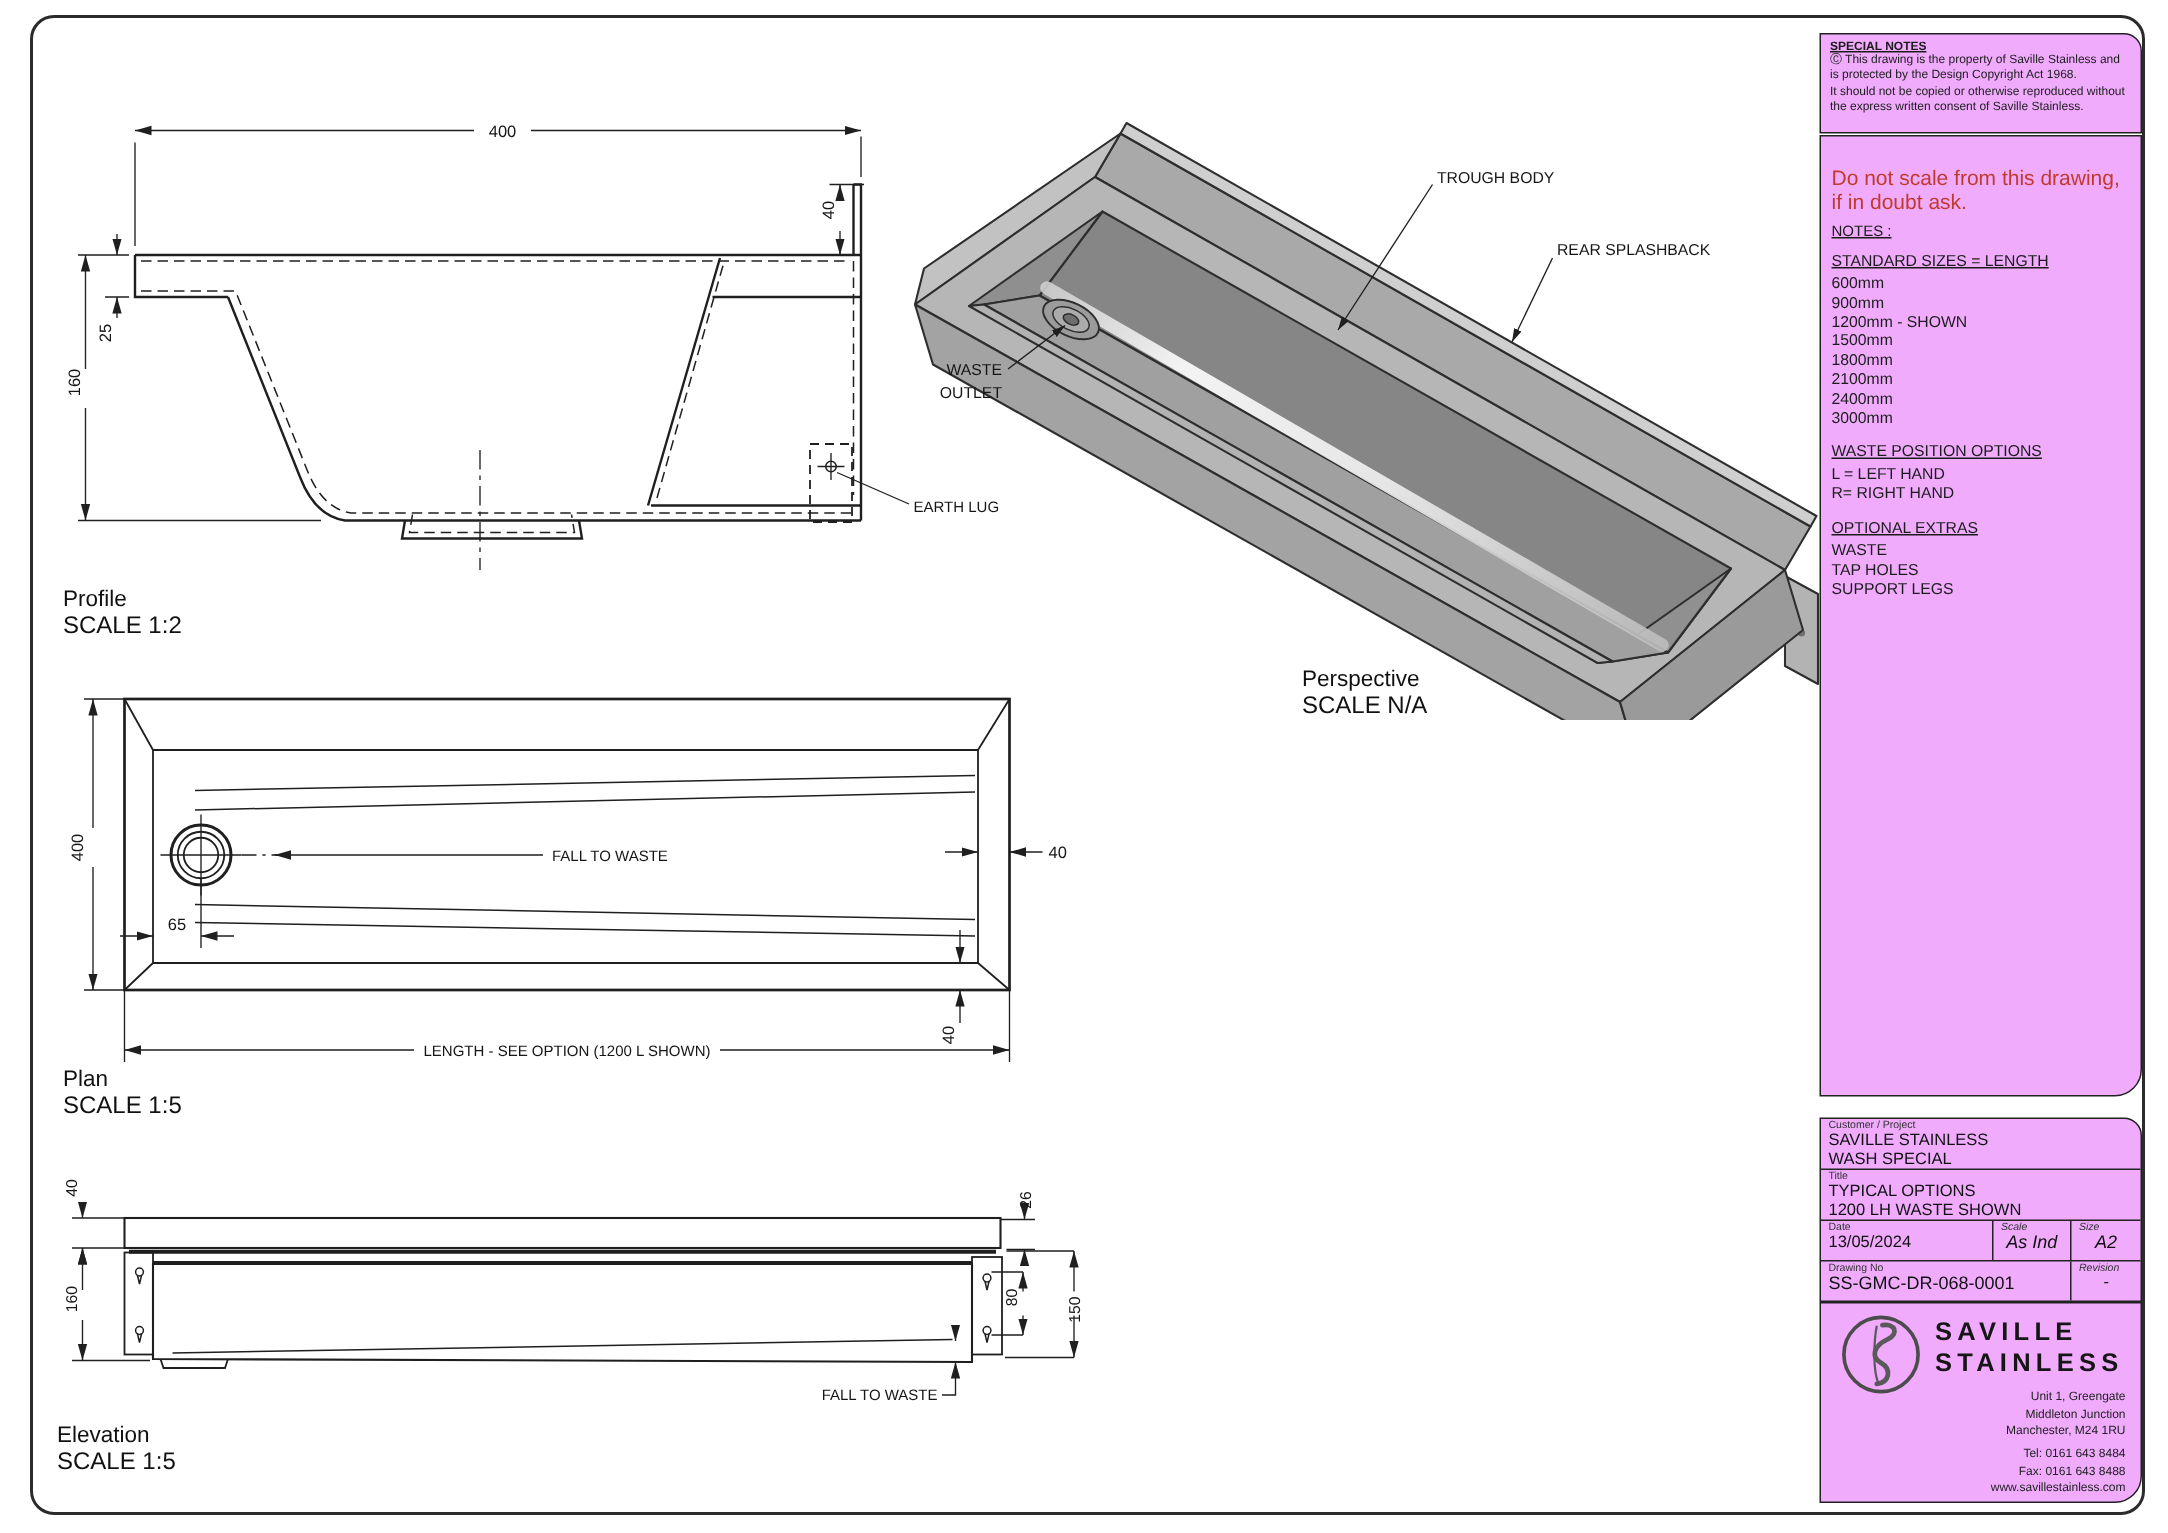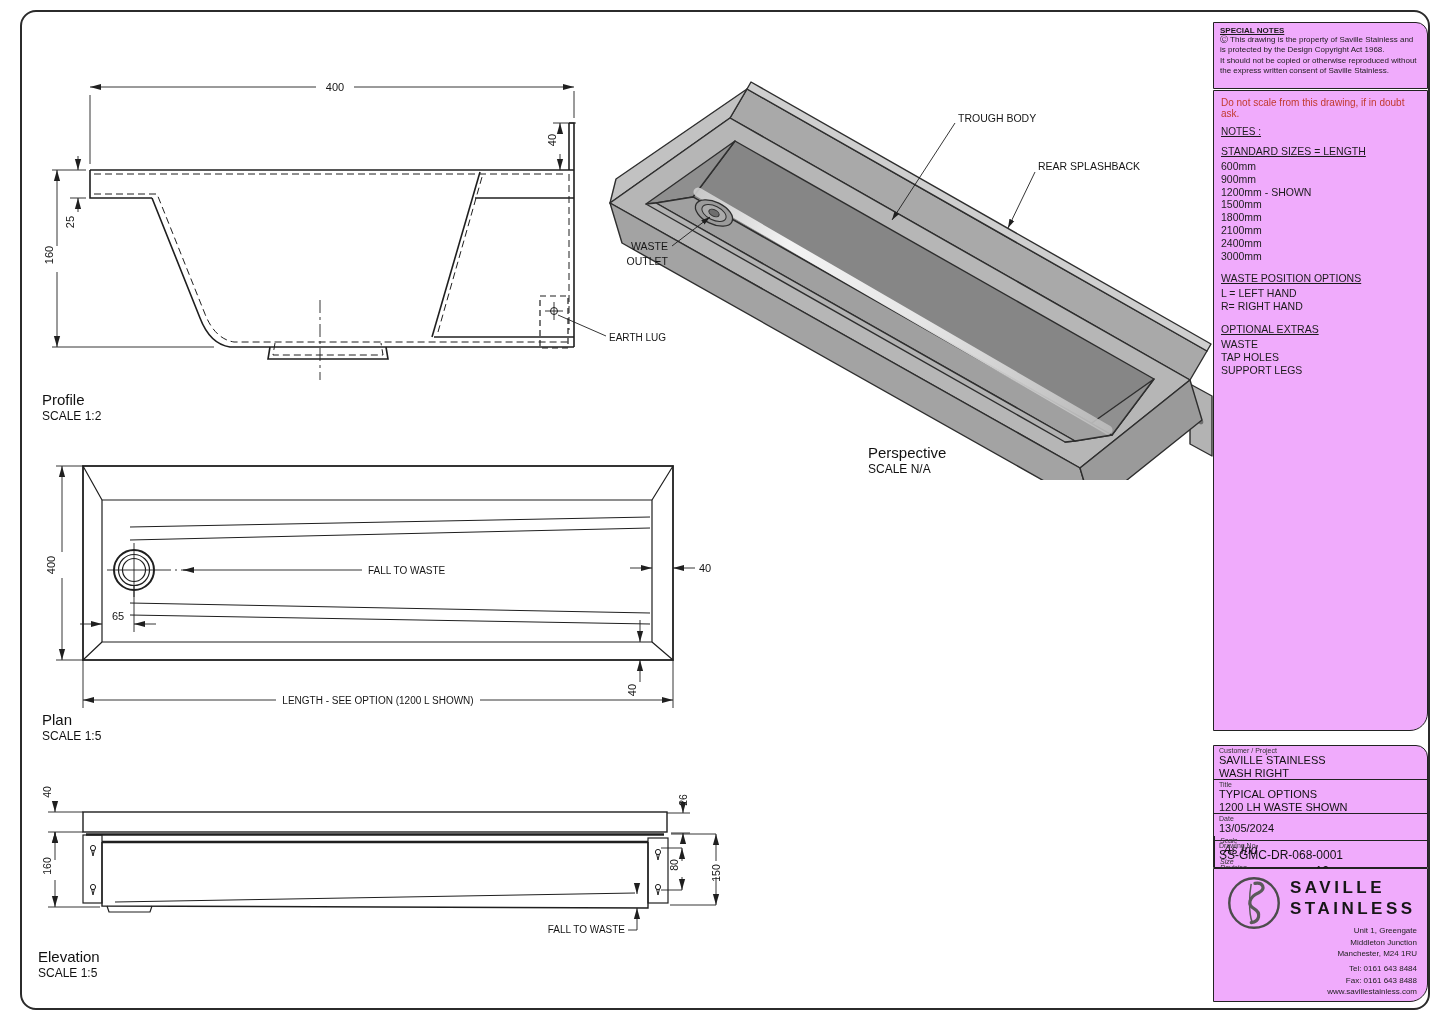--- a/index.html
+++ b/index.html
@@ -2,39 +2,39 @@
 <html><head>
 <meta charset="utf-8">
 <style>
   html,body{margin:0;padding:0;background:#ffffff;}
   .sheet{position:relative;width:1445px;height:1022px;background:#ffffff;
          font-family:"Liberation Sans",sans-serif;color:#1c1c1c;overflow:hidden;}
   .frame{position:absolute;left:20px;top:10px;width:1406px;height:996px;
          border:2px solid #2b2b2b;border-radius:16px;}
   .abs{position:absolute;}
   .view-title{font-size:15px;color:#111;}
-  .view-scale{font-size:12px;color:#111;}
+  .view-scale{font-size:16px;color:#111;}
   
   .panel-box{position:absolute;left:1213px;width:215px;border:1.5px solid #222;
              background:#f0abfc;box-sizing:border-box;}
   .sn-box{top:22px;height:67px;border-radius:0 12px 0 0;padding:3px 6px;}
   .sn-title{font-size:8px;font-weight:bold;text-decoration:underline;}
   .sn-line{font-size:8px;line-height:10.3px;}
   .notes-box{top:90px;height:641px;border-radius:0 0 18px 0;padding:5px 7px;}
-  .warn{font-size:10px;margin:1px 0 7px 0;}
+  .warn{font-size:14px;margin:14px 0 7px 0;}
   .nheading{font-size:10px;text-decoration:underline;margin-bottom:8px;}
   .sheading{font-size:10.5px;text-decoration:underline;margin-bottom:3px;}
   .nitem{font-size:10.5px;line-height:12.8px;}
   .nsection{margin-top:10px;}
   
   .tb-box{top:745px;height:123px;border-radius:0 12px 0 0;}
   .tb-row{box-sizing:border-box;border-bottom:1.2px solid #222;padding:1px 5px;}
   .tb-label{font-size:7px;color:#333;}
   .tb-val{font-size:11px;color:#111;line-height:12.5px;}
-  .tb-cells{display:flex;flex-direction:column;}
+  .tb-cells{display:flex;}
   .tb-cell{box-sizing:border-box;padding:1px 5px;}
   .tb-cell + .tb-cell{border-left:1.2px solid #222;font-style:italic;}
   .tb-big{font-size:12px;}
   
   .logo-box{top:868px;height:134px;border-radius:0 0 18px 0;}
   .logo-circle{position:absolute;left:12px;top:6px;width:56px;height:56px;}
   .logo-name{position:absolute;left:76px;top:8px;font-size:17px;font-weight:bold;
              letter-spacing:3.5px;color:#161616;line-height:21px;white-space:nowrap;}
   .logo-addr{position:absolute;right:10px;top:56px;text-align:right;font-size:8px;
              line-height:11.5px;color:#222;}
@@ -274,21 +274,21 @@
     <div class="sheading nsection">OPTIONAL EXTRAS</div>
     <div class="nitem">WASTE</div>
     <div class="nitem">TAP HOLES</div>
     <div class="nitem">SUPPORT LEGS</div>
   </div>
 
   <div class="panel-box tb-box">
     <div class="tb-row" style="height:34px;">
       <div class="tb-label">Customer / Project</div>
       <div class="tb-val">SAVILLE STAINLESS</div>
-      <div class="tb-val">WASH RIGHT</div>
+      <div class="tb-val">WASH SPECIAL</div>
     </div>
     <div class="tb-row" style="height:34px;">
       <div class="tb-label">Title</div>
       <div class="tb-val">TYPICAL OPTIONS</div>
       <div class="tb-val">1200 LH WASTE SHOWN</div>
     </div>
     <div class="tb-cells" style="height:26px;border-bottom:1.2px solid #222;">
       <div class="tb-cell" style="width:114px;">
         <div class="tb-label">Date</div>
         <div class="tb-val">13/05/2024</div>

